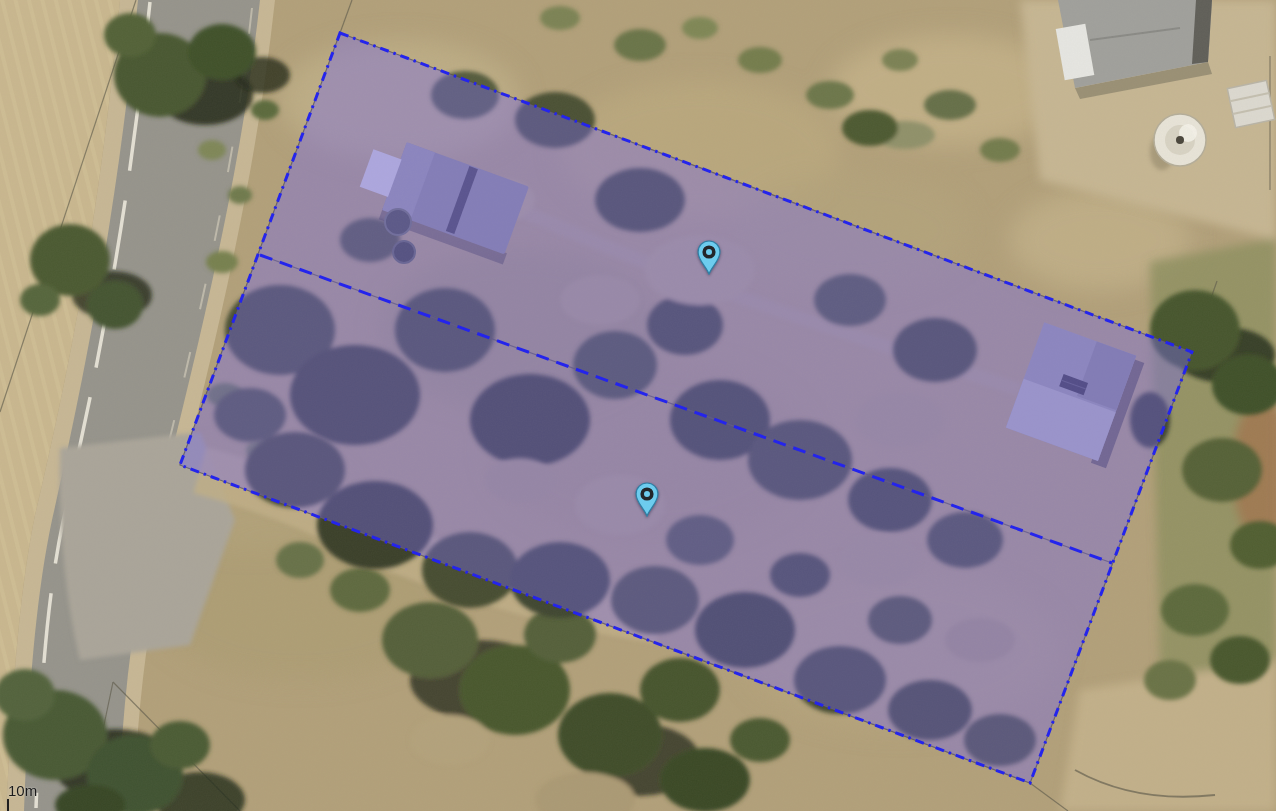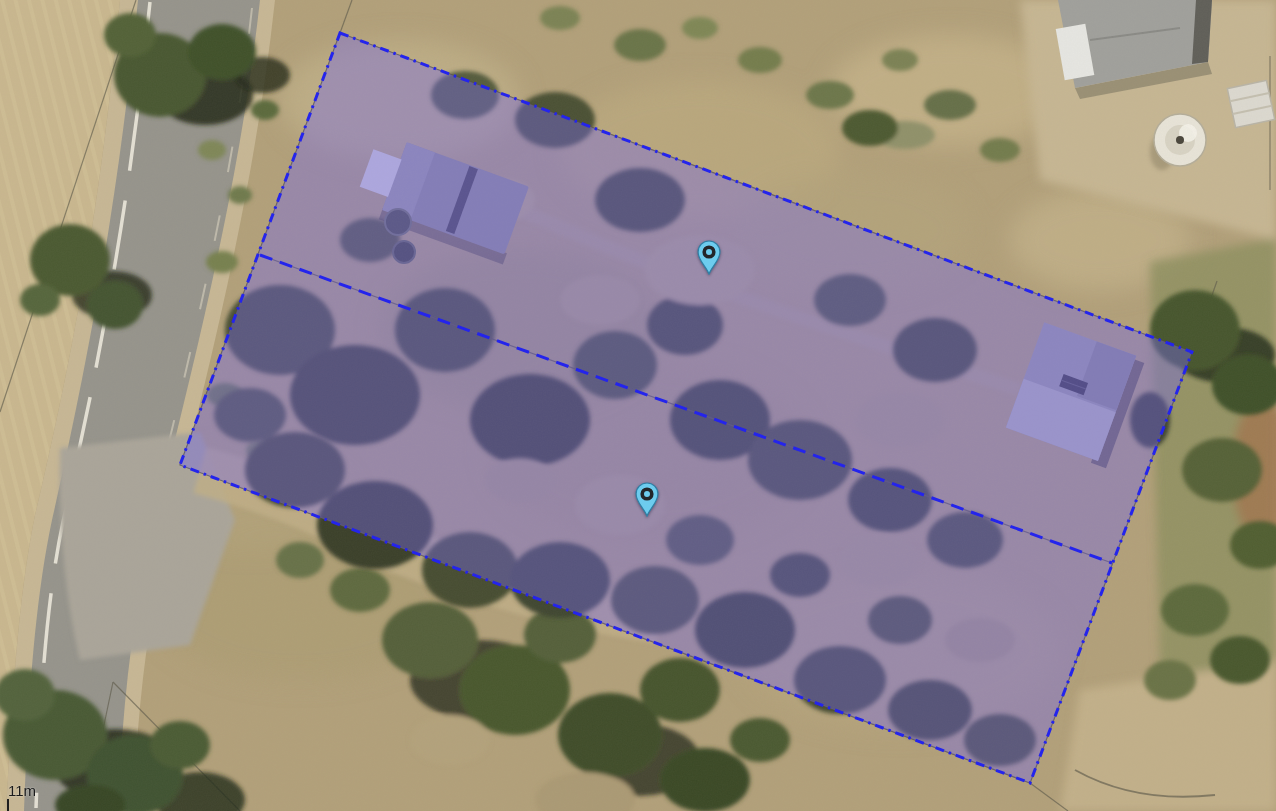--- a/index.html
+++ b/index.html
@@ -285,17 +285,17 @@
     </div>
       <div class="pin" style="left: 647px; top: 517px;">
       <svg viewBox="0 0 25 35">
         <path d="M12.5 34 C 9.5 26.5, 1.6 20, 1.6 11.9 A 10.9 10.9 0 1 1 23.4 11.9 C 23.4 20, 15.5 26.5, 12.5 34 Z" stroke-width="1.2" fill="#6dccee" stroke="#2f7fa4"></path>
         <circle cx="12.5" cy="12" r="4.8" fill="none" stroke="#23262a" stroke-width="3.6"></circle>
       </svg>
     </div>
     </div>
 
   <div class="scale-control">
-    <span class="scale-text">11m</span>
+    <span class="scale-text">10m</span>
     <div class="scale-bar"></div>
   </div>
 
 </div>
 
 </body></html>

